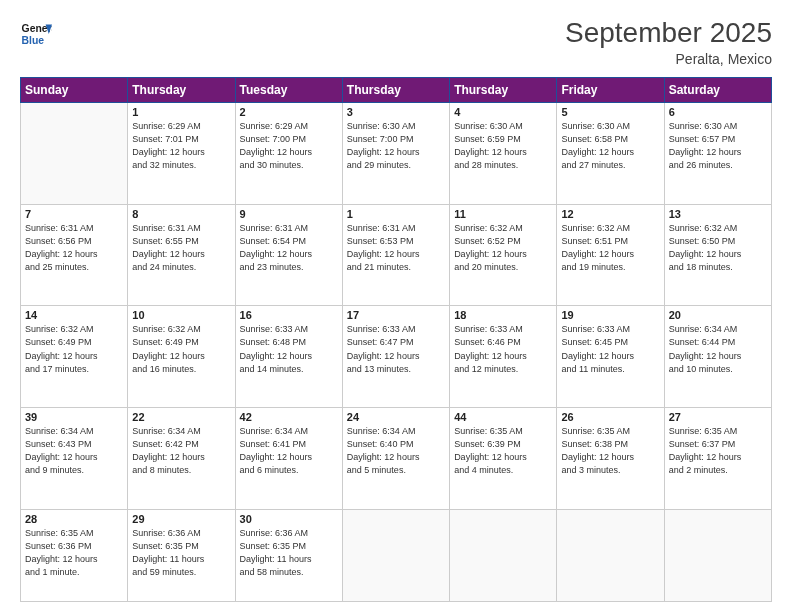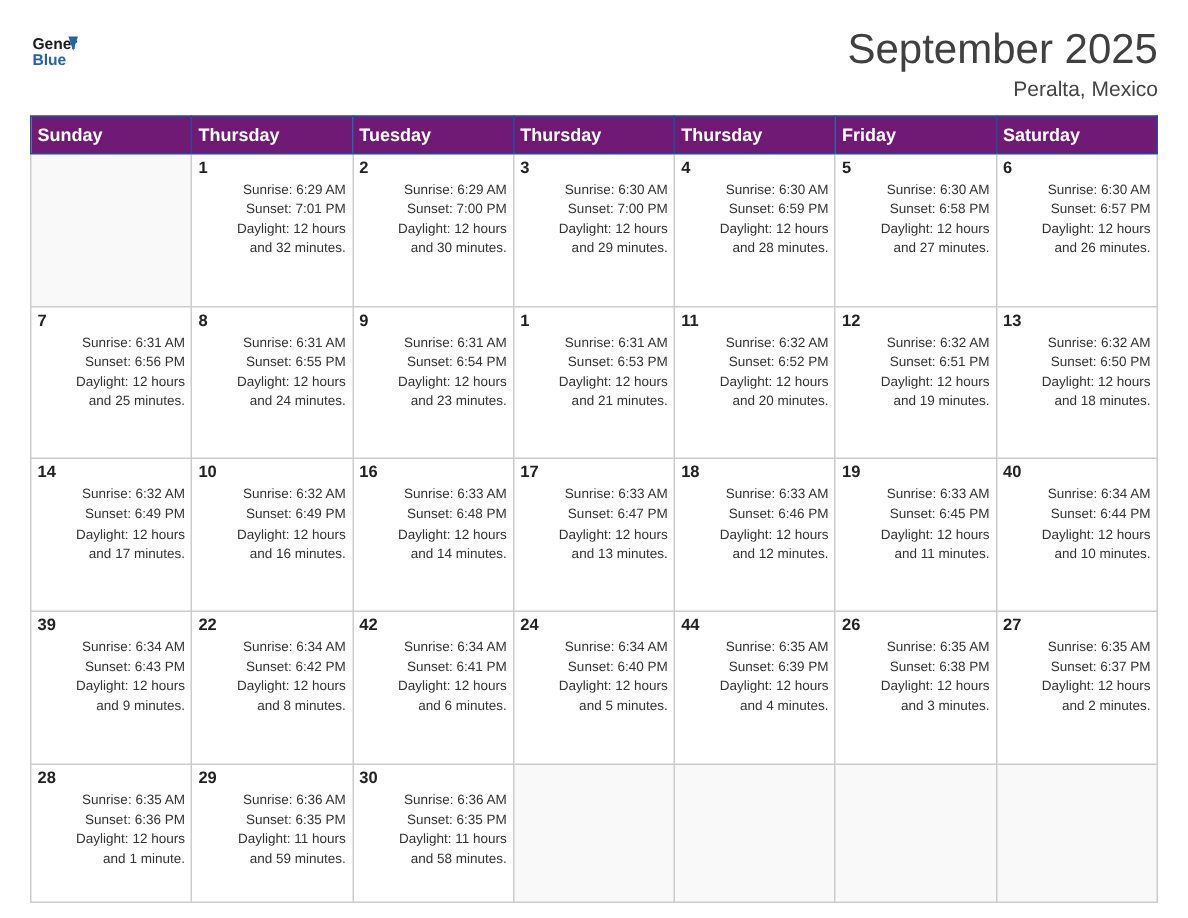--- a/index.html
+++ b/index.html
@@ -78,21 +78,20 @@
       font-size: 11px;
       font-weight: bold;
       color: #222;
       margin-bottom: 2px;
       display: block;
     }
     .day-info {
       font-size: 9px;
       color: #333;
       line-height: 1.45;
-      text-align: right;
     }
     .empty {
       background: #f9f9f9;
     }
   </style>
 </head>
 <body>
 
 <div class="page">
   <div class="header">
@@ -254,21 +253,21 @@
 and 12 minutes.</div>
           </td>
           <td>
             <span class="day-num">19</span>
             <div class="day-info" style="white-space: pre-line;">Sunrise: 6:33 AM
 Sunset: 6:45 PM
 Daylight: 12 hours
 and 11 minutes.</div>
           </td>
           <td>
-            <span class="day-num">40</span>
+            <span class="day-num">20</span>
             <div class="day-info" style="white-space: pre-line;">Sunrise: 6:34 AM
 Sunset: 6:44 PM
 Daylight: 12 hours
 and 10 minutes.</div>
           </td>
         </tr>
         <tr>
           <td>
             <span class="day-num">39</span>
             <div class="day-info" style="white-space: pre-line;">Sunrise: 6:34 AM

